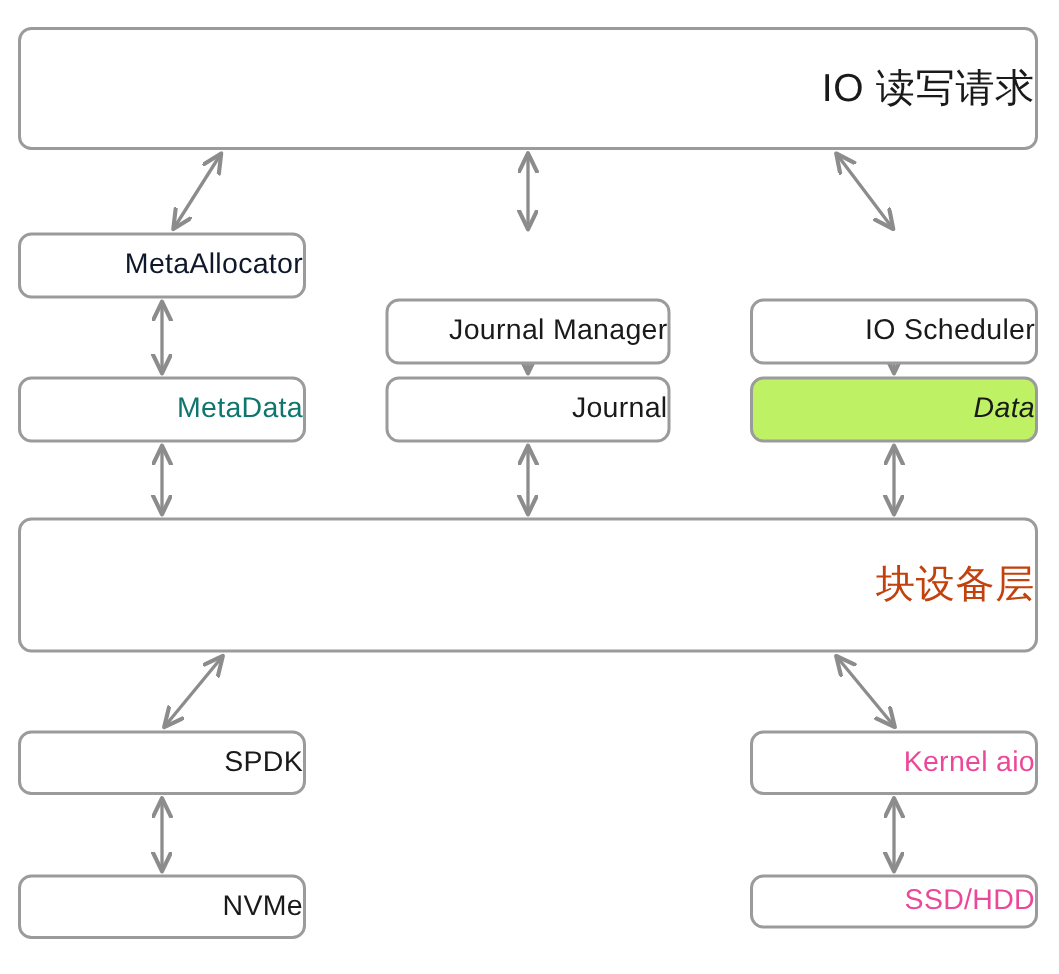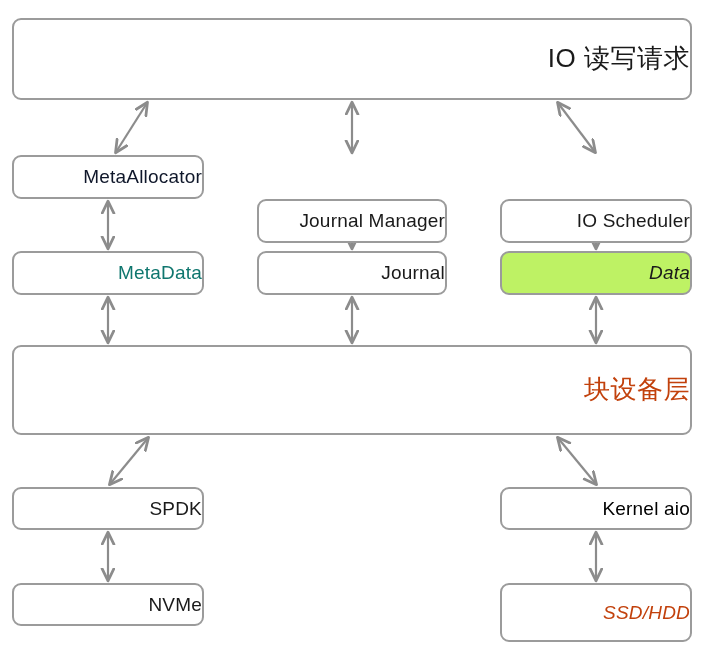--- a/index.html
+++ b/index.html
@@ -101,24 +101,24 @@
       </div>
       <div class="node node-small" style="left: 500px; top: 251px; width: 192px; height: 44px; border-color: rgb(155, 155, 155); background: #bef264; color: rgb(26, 26, 26); font-style: italic;">
         <span class="node-label">Data</span>
       </div>
       <div class="node node-big" style="left: 12px; top: 345px; width: 680px; height: 90px; border-color: rgb(155, 155, 155); background: rgb(255, 255, 255); color: #c2410c;">
         <span class="node-label">块设备层</span>
       </div>
       <div class="node node-small" style="left: 12px; top: 487px; width: 192px; height: 43px; border-color: rgb(155, 155, 155); background: rgb(255, 255, 255); color: rgb(26, 26, 26);">
         <span class="node-label">SPDK</span>
       </div>
-      <div class="node node-small" style="left: 500px; top: 487px; width: 192px; height: 43px; border-color: rgb(155, 155, 155); background: rgb(255, 255, 255); color: #000000;">
+      <div class="node node-small" style="left: 500px; top: 487px; width: 192px; height: 43px; border-color: rgb(155, 155, 155); background: rgb(255, 255, 255); color: #ec4899;">
         <span class="node-label">Kernel aio</span>
       </div>
       <div class="node node-small" style="left: 12px; top: 583px; width: 192px; height: 43px; border-color: rgb(155, 155, 155); background: rgb(255, 255, 255); color: rgb(26, 26, 26); padding-left: 44px;">
         <span class="node-label">NVMe</span>
       </div>
-      <div class="node node-small" style="left: 500px; top: 583px; width: 192px; height: 59px; border-color: rgb(155, 155, 155); background: rgb(255, 255, 255); color: #c2410c; font-style: italic;">
+      <div class="node node-small" style="left: 500px; top: 583px; width: 192px; height: 36px; border-color: rgb(155, 155, 155); background: rgb(255, 255, 255); color: #ec4899;">
         <span class="node-label">SSD/HDD</span>
       </div>
     </div>
 
 </div>
 
 </body></html>

